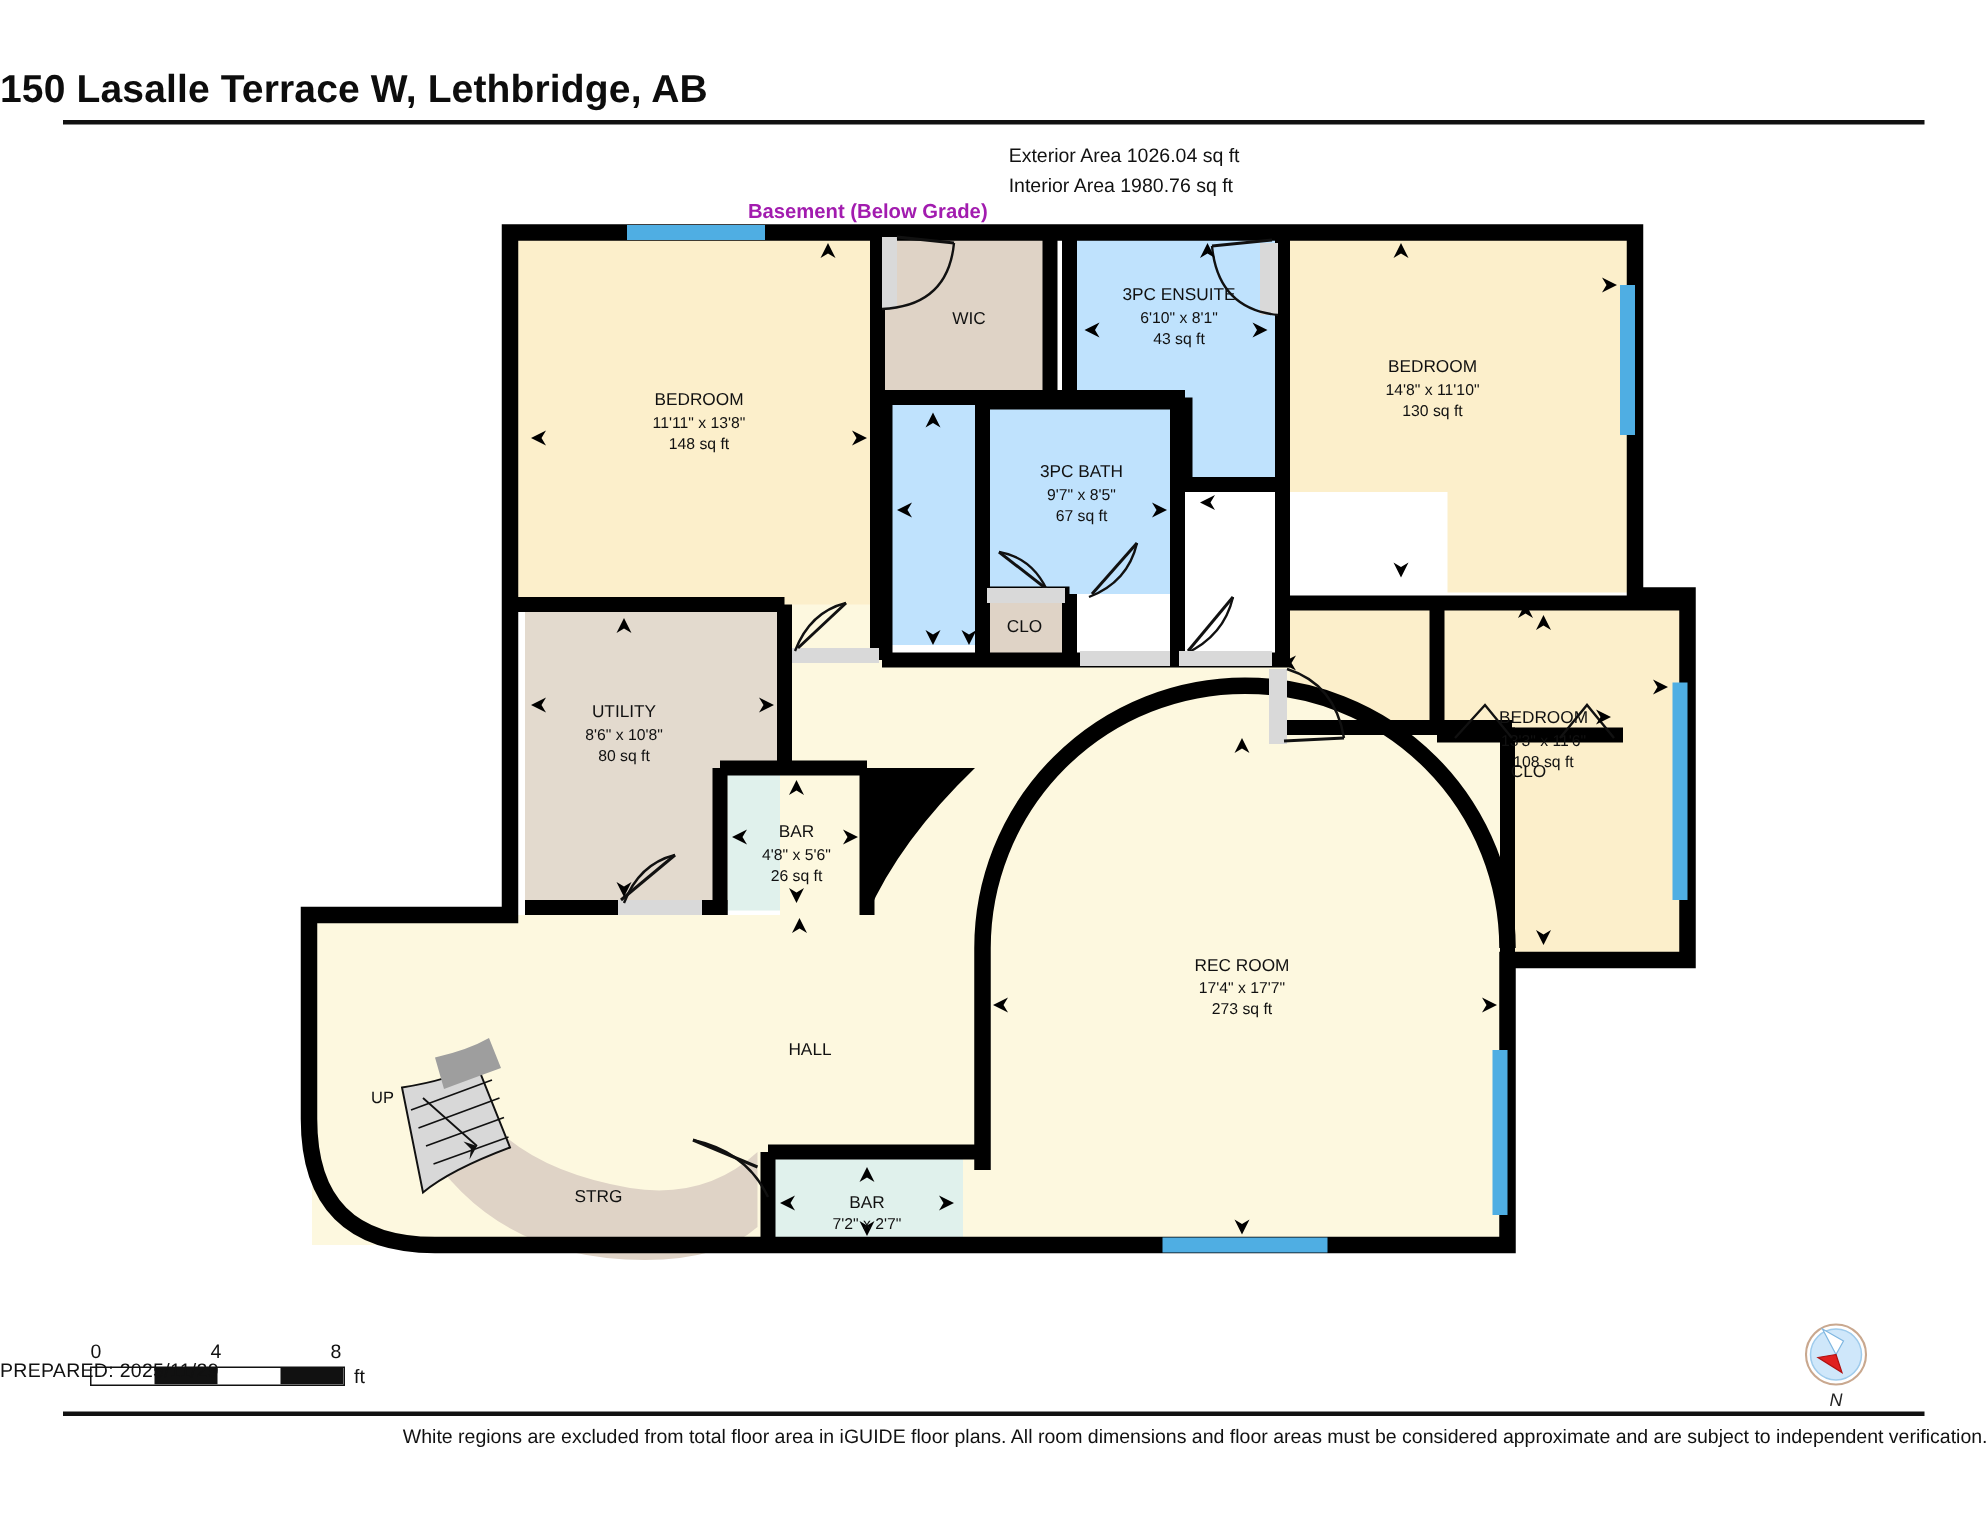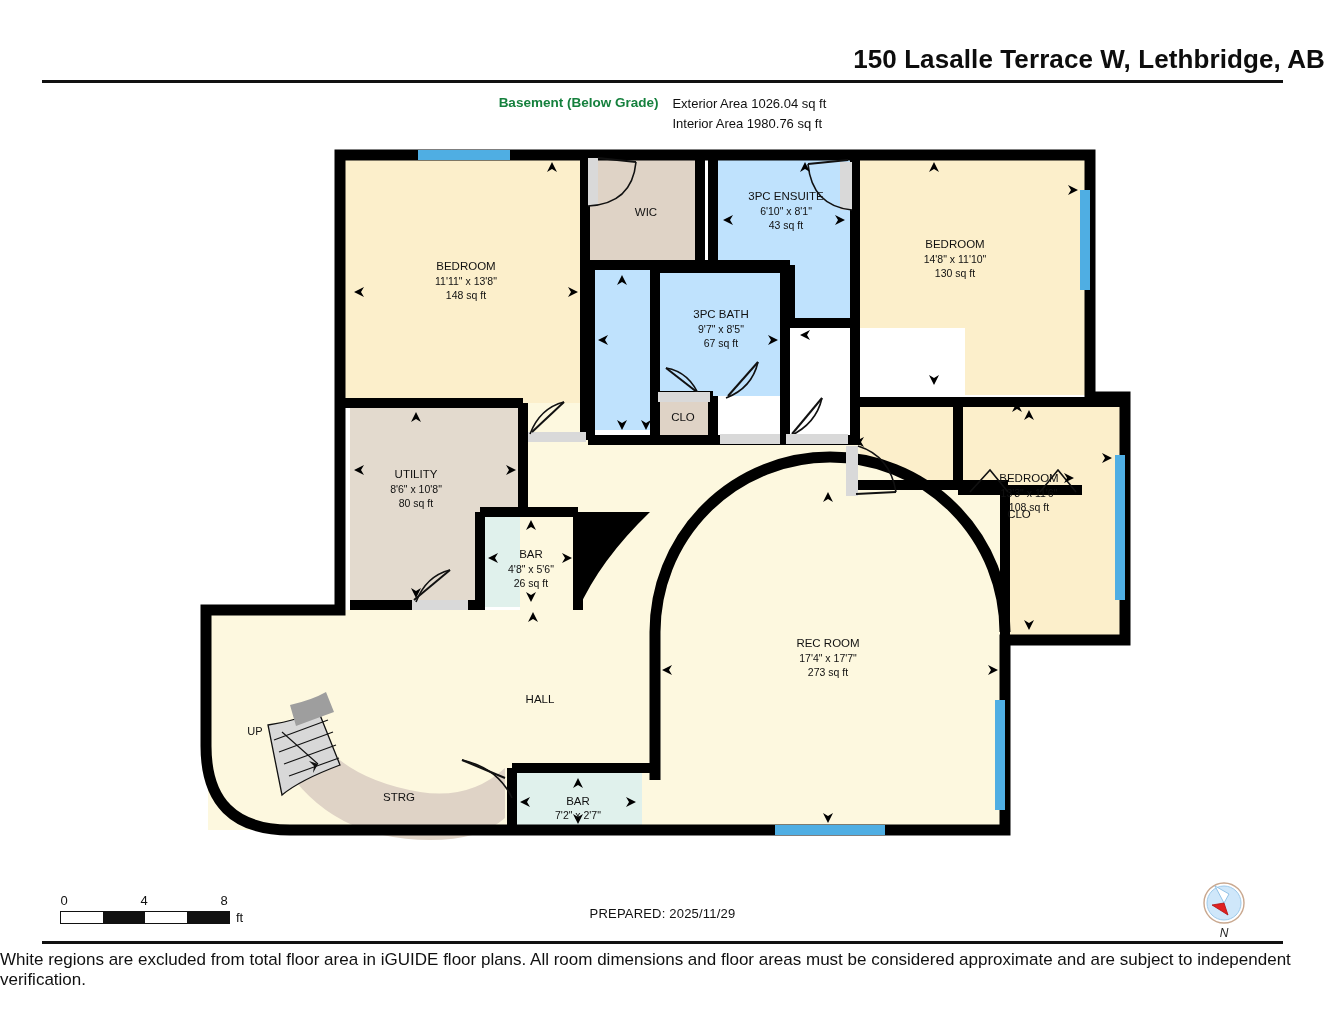--- a/index.html
+++ b/index.html
@@ -10,63 +10,63 @@
     font-family:"Liberation Sans", sans-serif;
     color:#1a1a1a;
     overflow:hidden;
     position:relative;
   }
   .page{position:absolute;inset:0;}
 
   
   #plan-title{
     position:absolute;top:44px;left:0;width:1325px;
-    text-align:right;
+    text-align:left;
     font-size:26px;font-weight:bold;letter-spacing:.1px;
     color:#0d0d0d;
   }
   #title-rule{
     position:absolute;top:80px;left:42px;width:1241px;height:3px;
     background:#111;
   }
   #subheader{
     position:absolute;top:94px;left:0;width:1325px;
     display:flex;justify-content:center;
   }
   #subheader .inner{display:flex;gap:14px;align-items:flex-start;}
-  #level-label{font-size:13.5px;font-weight:bold;color:#15803d;white-space:nowrap;padding-top:1px;}
+  #level-label{font-size:13.5px;font-weight:bold;color:#a21caf;white-space:nowrap;padding-top:1px;margin-top:38px;}
   #area-block{font-size:13px;line-height:20px;color:#111;white-space:nowrap;}
 
   
   #scalebar-wrap{position:absolute;left:60px;top:893px;width:230px;}
   #scale-ticks{position:relative;height:16px;font-size:13px;color:#111;}
   #scale-ticks span{position:absolute;top:0;transform:translateX(-50%);}
   #scale-bar{
     position:relative;margin-top:2px;height:11px;width:168px;
     border:1px solid #111;display:flex;overflow:hidden;background:#fff;
   }
   #scale-bar i{display:block;height:100%;flex:1 1 25%;}
   #scale-bar i.fill{background:#111;}
   #scale-unit{position:absolute;left:176px;top:3px;font-size:13px;color:#111;margin-top:14px;}
 
   #prepared{
-    position:absolute;top:906px;left:0;width:1325px;text-align:center;
+    position:absolute;top:906px;left:0;width:1325px;text-align:left;
     font-size:13px;color:#111;letter-spacing:.2px;
   }
 
   #compass{position:absolute;left:1198px;top:880px;width:52px;height:64px;}
   #compass .n{
     position:absolute;left:0;top:46px;width:52px;text-align:center;
     font-size:12px;font-style:italic;color:#222;
   }
 
   #footer-rule{position:absolute;top:941px;left:42px;width:1241px;height:3px;background:#111;}
   #disclaimer{
-    position:absolute;top:950px;left:0;width:1325px;text-align:left;
-    font-size:17px;color:#111;
+    position:absolute;top:950px;left:0;width:1325px;text-align:right;
+    font-size:13px;color:#111;
   }
 
   
   #plan-canvas{position:absolute;left:0;top:140px;width:1325px;height:740px;}
   svg{display:block;}
   .rm-label{font-family:"Liberation Sans",sans-serif;fill:#111;text-anchor:middle;}
   .rm-name{font-size:11.5px;}
   .rm-dim{font-size:10.5px;}
   .rm-area{font-size:10.5px;}
   .tiny{font-size:11px;}

